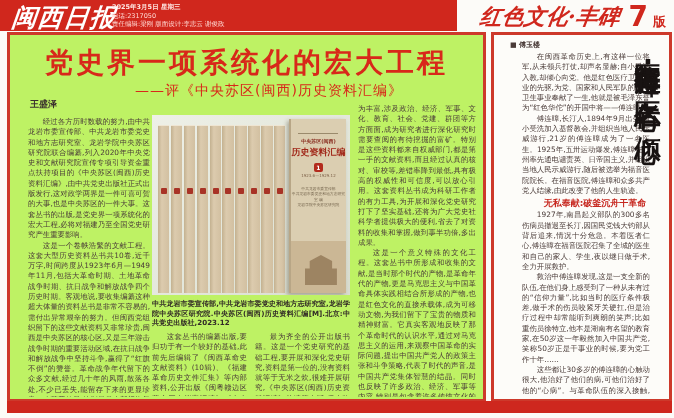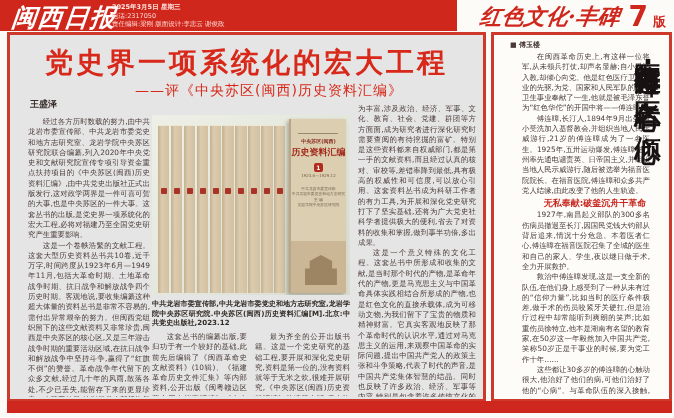--- a/index.html
+++ b/index.html
@@ -24,21 +24,21 @@
   .section-name {
     display:inline-block; font-size:22px; font-weight:bold; font-style:italic;
     font-family:"DejaVu Serif","Liberation Serif",serif;
     transform:skewX(-8deg); vertical-align:middle; letter-spacing:0px;
   }
   .page-num { display:inline-block; font-size:28px; font-weight:bold; vertical-align:middle; margin-left:4px; }
   .page-word { display:inline-block; font-size:13px; font-weight:bold; vertical-align:middle; margin-top:10px; }
   
   .main-box {
     position:absolute; left:7px; top:32px; width:479px; height:370px;
-    border:3px solid #cd392b; background:#e5e5e5;
+    border:3px solid #cd392b; background:#bef264;
   }
   .right-box {
     position:absolute; left:491px; top:32px; width:181px; height:370px;
     border:3px solid #cd392b; background:#fdfcf9;
   }
   .bottom-bar { position:absolute; left:7px; top:401px; width:665px; height:12px; background:#ce271e; }
   
   .headline {
     position:absolute; left:0; top:9px; width:100%; text-align:center;
     font-size:28px; font-weight:bold; color:#d8281a; letter-spacing:3px; white-space:nowrap;

